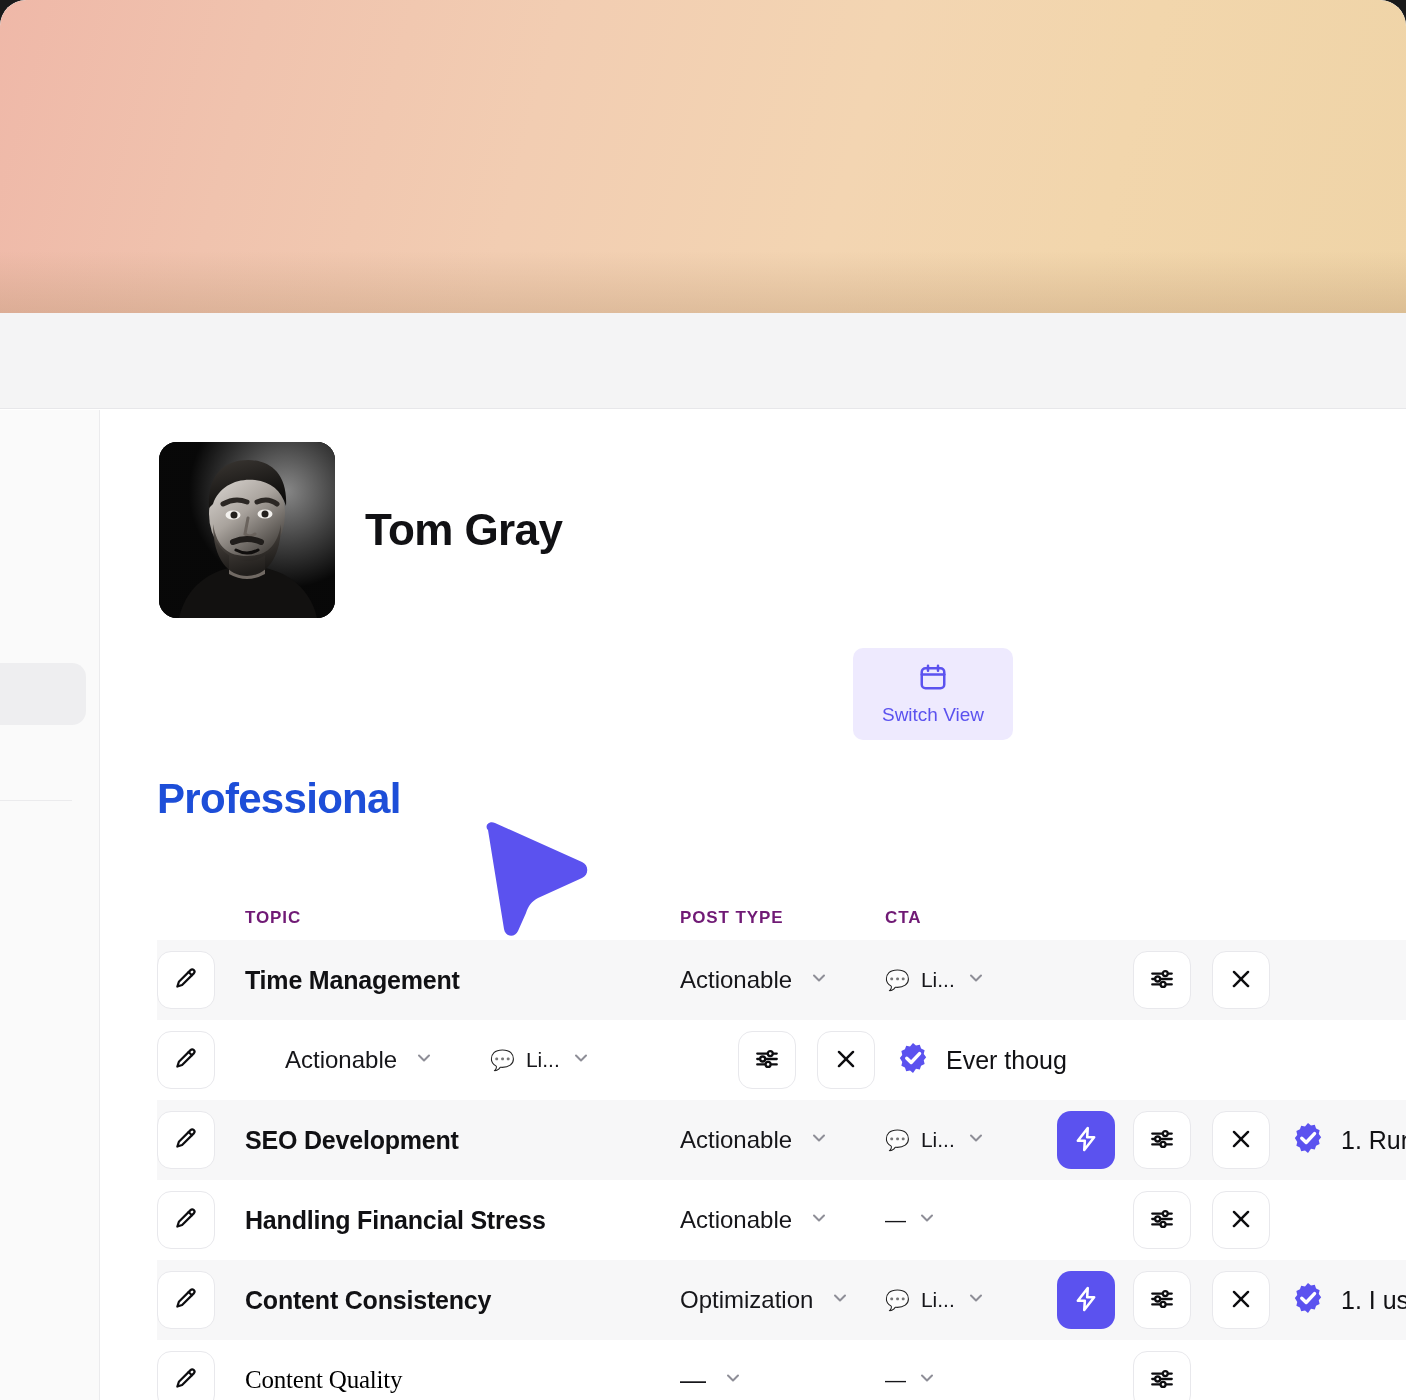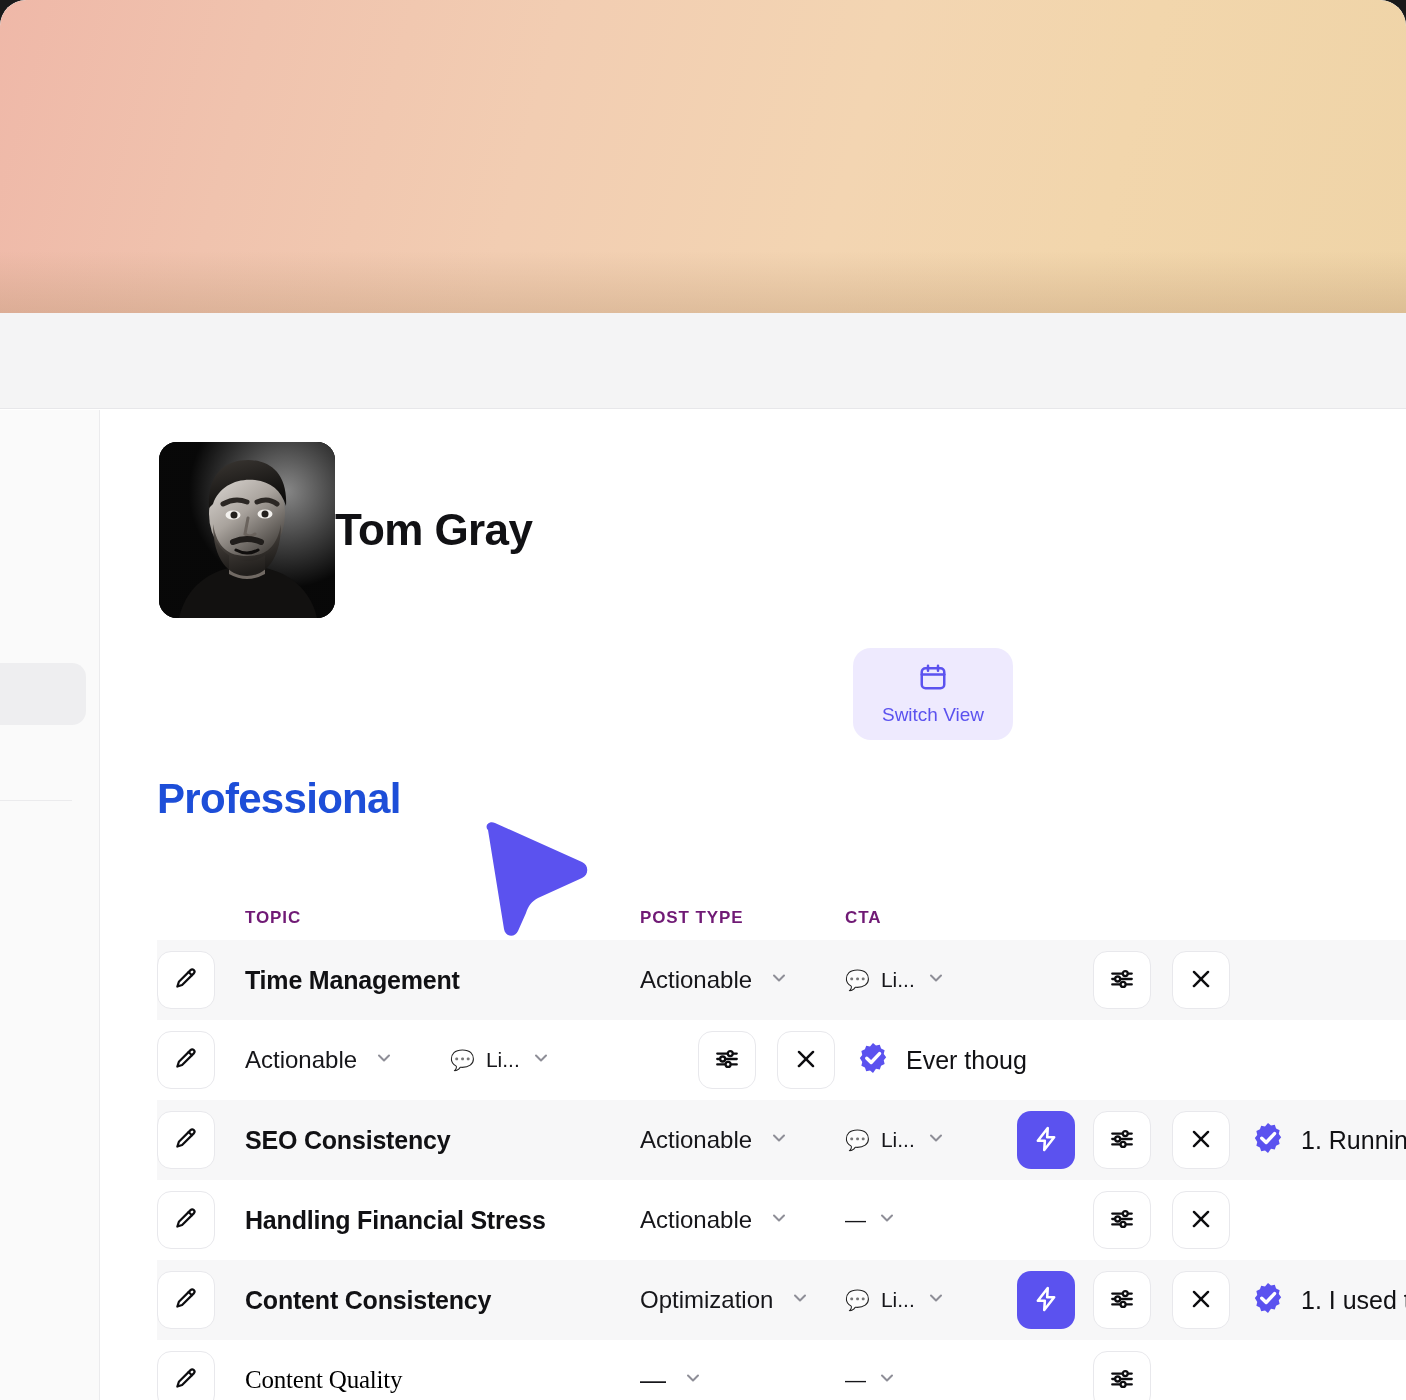--- a/index.html
+++ b/index.html
@@ -101,20 +101,21 @@
     background: #ffffff;
   }
 
   
   .profile {
     position: absolute;
     left: 58px;
     top: 32px;
     display: flex;
     align-items: center;
+    gap: 30px;
   }
   .avatar {
     width: 176px;
     height: 176px;
     border-radius: 18px;
     overflow: hidden;
     background: #0a0a0a;
     position: relative;
     flex: none;
   }
@@ -128,21 +129,21 @@
   }
 
   
   .switch-view {
     position: absolute;
     left: 752px;
     top: 238px;
     width: 160px;
     height: 92px;
     background: #eeeafe;
-    border-radius: 18px;
+    border-radius: 10px;
     border: none;
     display: flex;
     flex-direction: column;
     align-items: center;
     justify-content: center;
     gap: 9px;
     cursor: pointer;
     padding: 0;
   }
   .switch-view .cal-icon { display: block; }
@@ -180,21 +181,21 @@
   }
   .th {
     font-size: 17px;
     font-weight: 700;
     color: #701a75;
     letter-spacing: 0.9px;
     text-transform: uppercase;
   }
   .col-edit    { width: 88px; flex: none; }
   .col-topic   { width: 395px; flex: none; }
-  .col-type    { width: 205px; flex: none; }
+  .col-type    { width: 205px; flex: none; margin-left: 40px; }
   .col-cta     { width: 172px; flex: none; }
   .col-bolt    { width: 76px; flex: none; }
   .col-tune    { width: 79px; flex: none; }
   .col-close   { width: 79px; flex: none; }
   .col-preview { flex: 1 1 auto; min-width: 0; }
 
   .row {
     display: flex;
     align-items: center;
     height: 80px;
@@ -499,21 +500,21 @@
           </div>
           <div class="row alt">
             <div class="col-edit"><button class="icon-btn">
   <span>
     <svg width="26" height="26" viewBox="0 0 24 24" fill="none" stroke="#0d0d10" stroke-width="2" stroke-linecap="round" stroke-linejoin="round">
       <path d="M16.2 3.8a2.1 2.1 0 0 1 3 3L8.4 17.6 4 19l1.4-4.4Z"></path>
       <path d="M14.4 5.6l3 3"></path>
     </svg>
   </span>
 </button></div>
-            <div class="col-topic"><span class="topic-text">SEO Consistency</span></div>
+            <div class="col-topic"><span class="topic-text">SEO Development</span></div>
             <div class="col-type"><div class="select-like">
                 <span class="select-value">Actionable</span>
   <span class="chev">
     <svg width="20" height="20" viewBox="0 0 24 24" fill="none" stroke="#8e8e97" stroke-width="2.4" stroke-linecap="round" stroke-linejoin="round">
       <polyline points="6 9 12 15 18 9"></polyline>
     </svg>
   </span>
 </div></div>
             <div class="col-cta"><div class="cta-cell">
                 <span class="bubble">💬</span>

